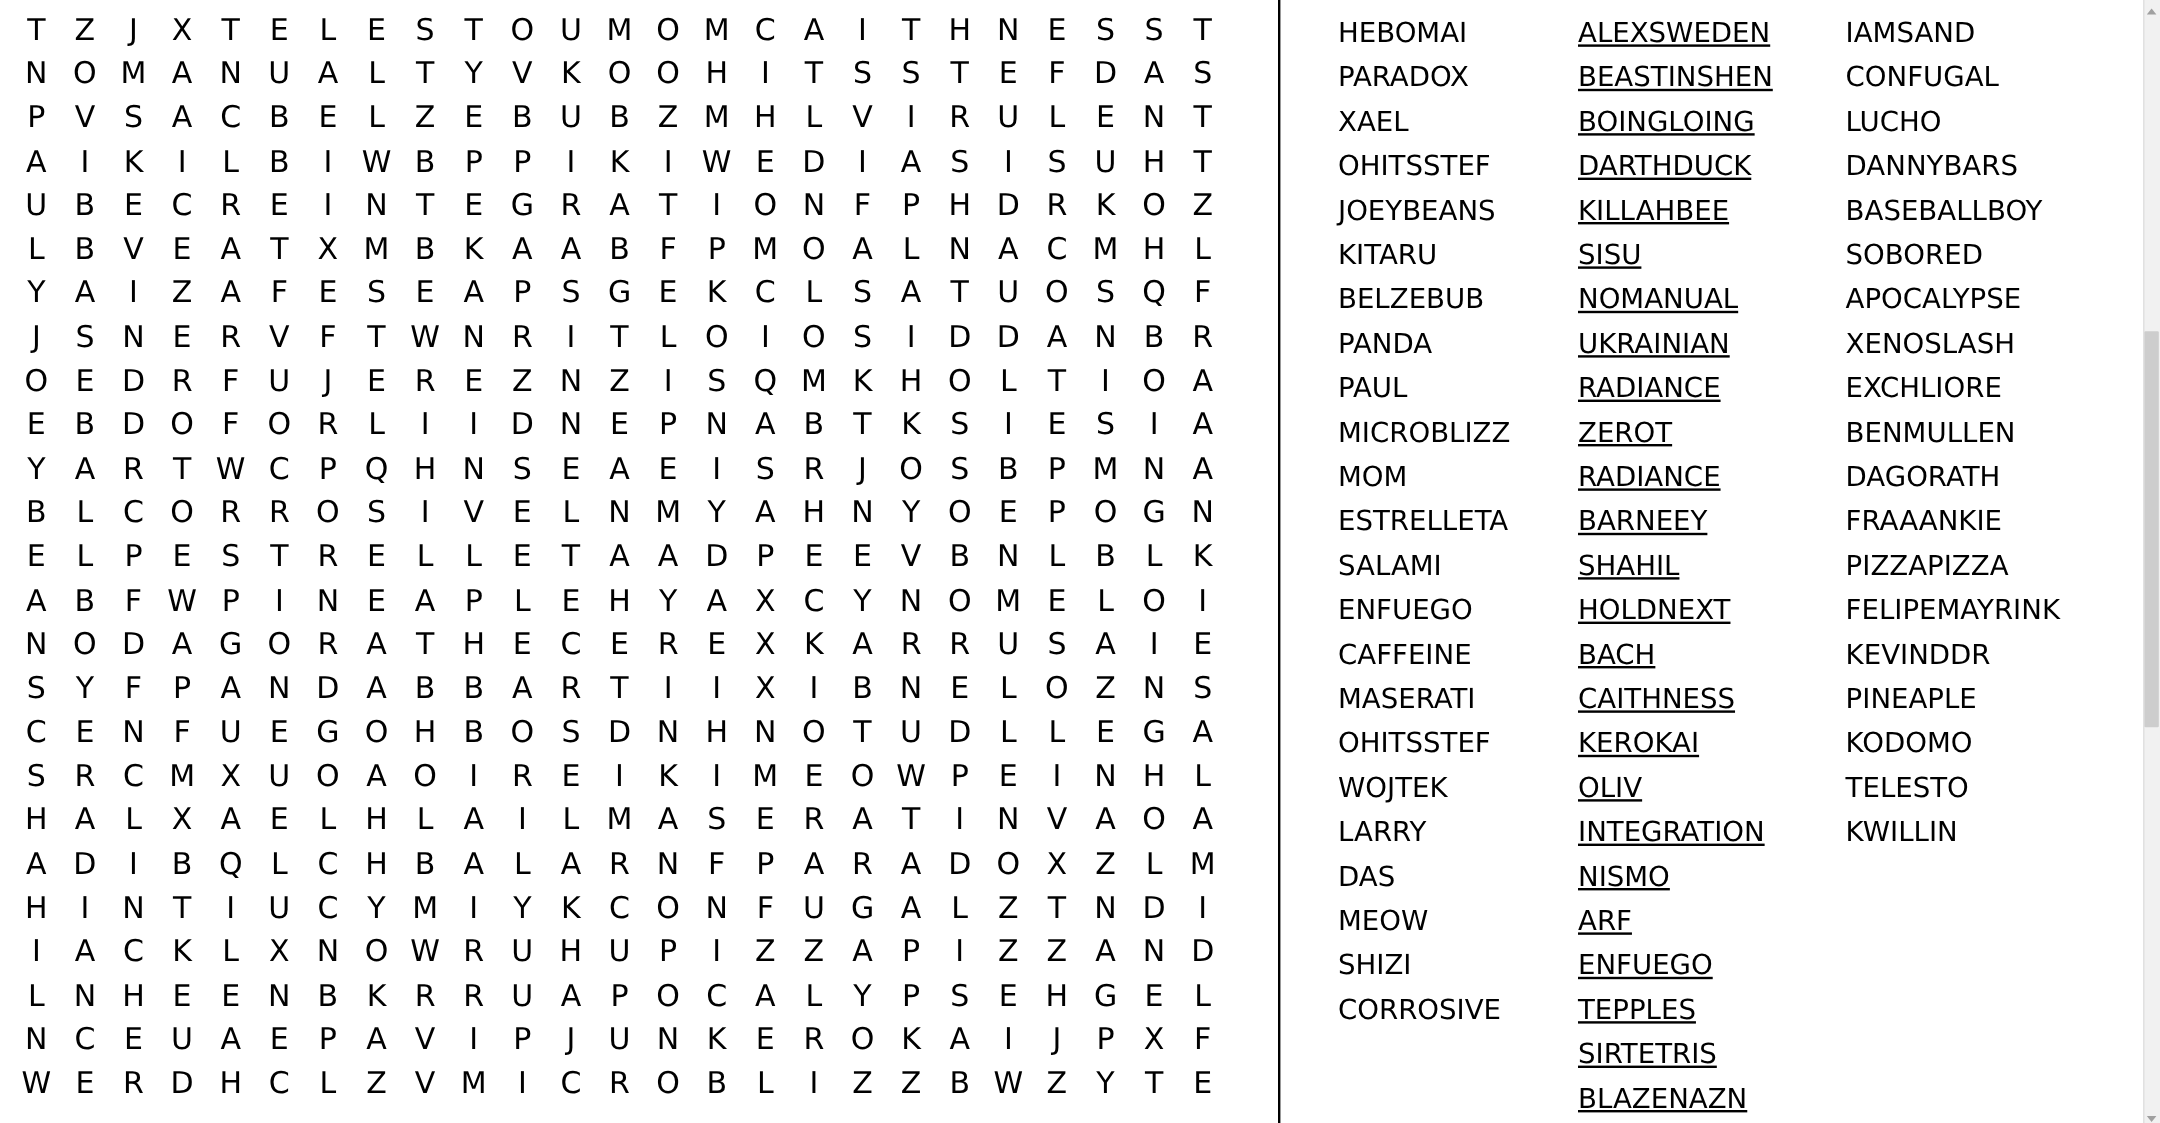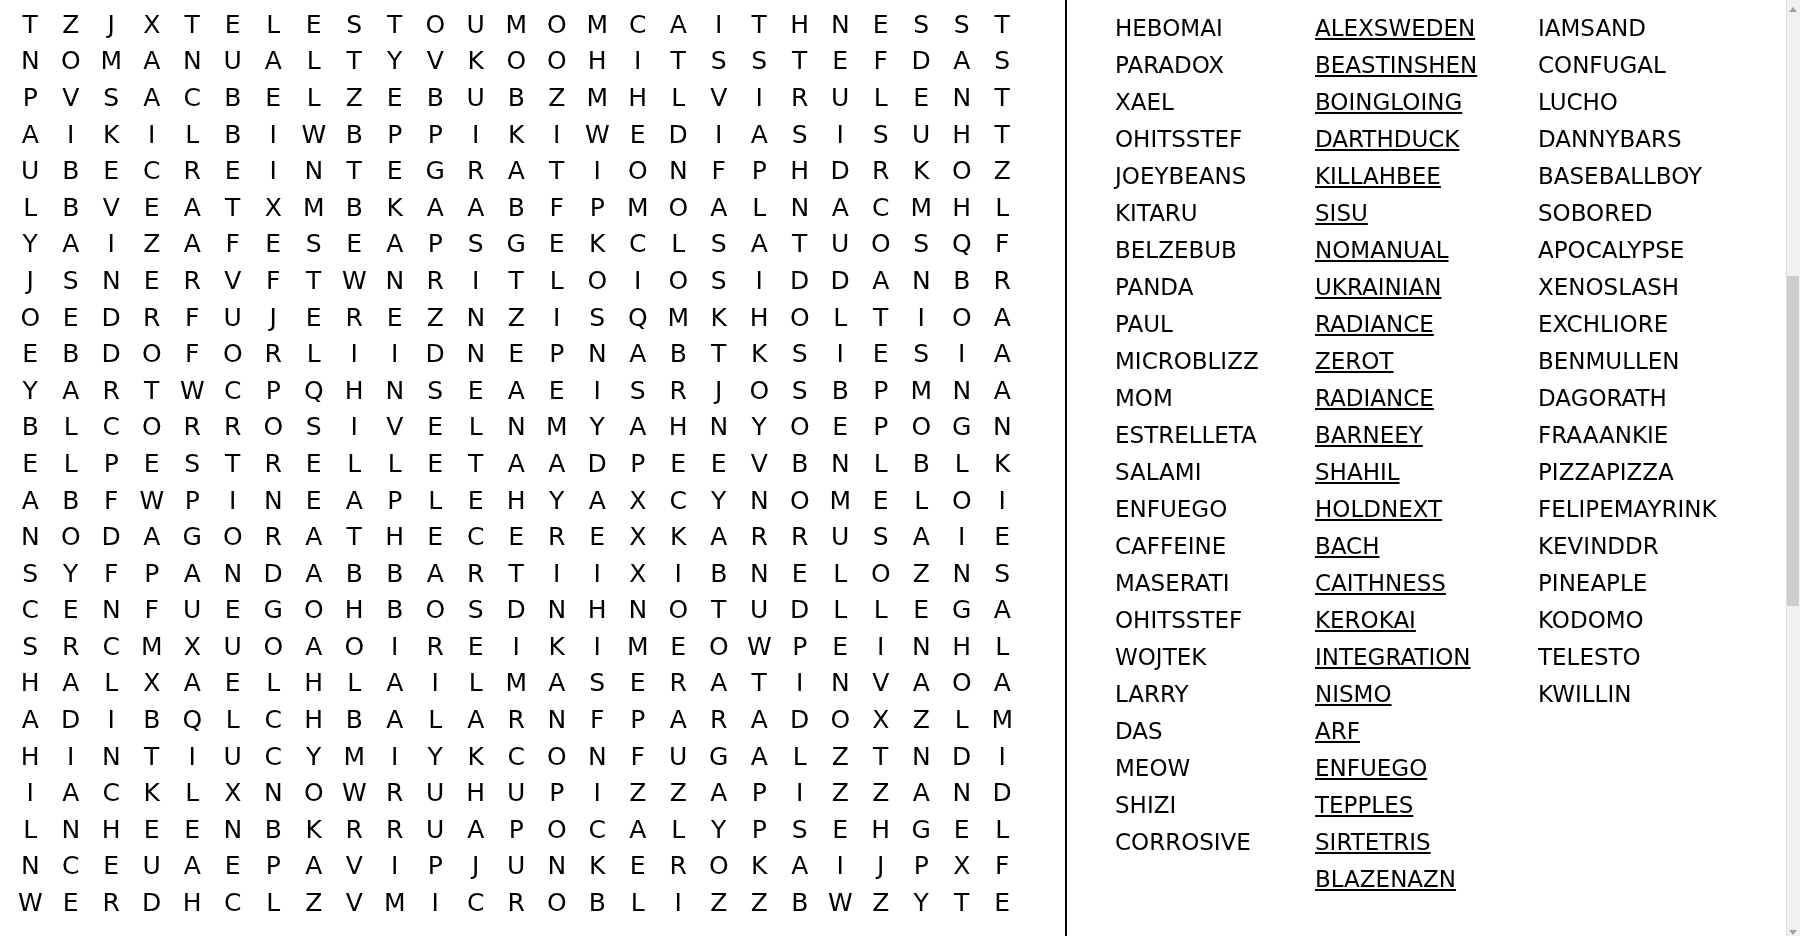--- a/index.html
+++ b/index.html
@@ -829,20 +829,21 @@
         <div class="word-item">UKRAINIAN</div>
         <div class="word-item">RADIANCE</div>
         <div class="word-item">ZEROT</div>
         <div class="word-item">RADIANCE</div>
         <div class="word-item">BARNEEY</div>
         <div class="word-item">SHAHIL</div>
         <div class="word-item">HOLDNEXT</div>
         <div class="word-item">BACH</div>
         <div class="word-item">CAITHNESS</div>
         <div class="word-item">KEROKAI</div>
+        <div class="word-item">OLIV</div>
         <div class="word-item">INTEGRATION</div>
         <div class="word-item">NISMO</div>
         <div class="word-item">ARF</div>
         <div class="word-item">ENFUEGO</div>
         <div class="word-item">TEPPLES</div>
         <div class="word-item">SIRTETRIS</div>
         <div class="word-item">BLAZENAZN</div>
       </div>
     <div class="word-col c2">
         <div class="word-item">IAMSAND</div>

